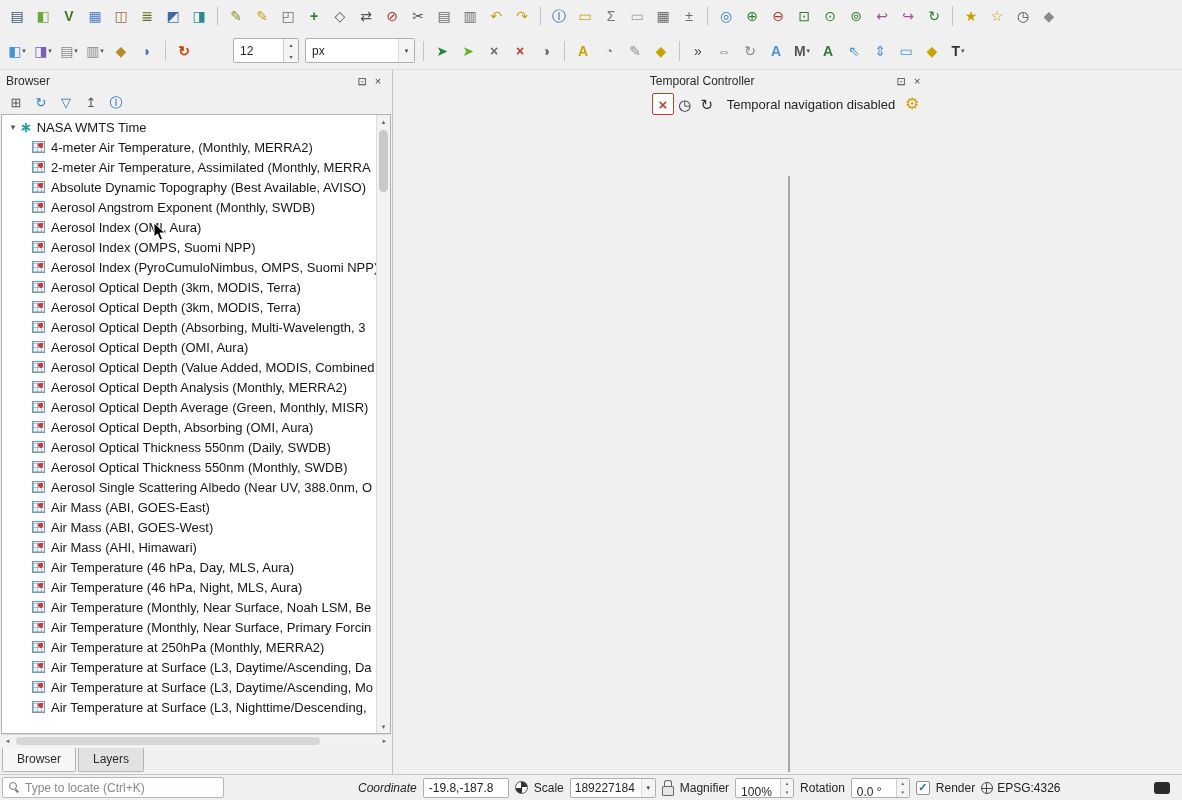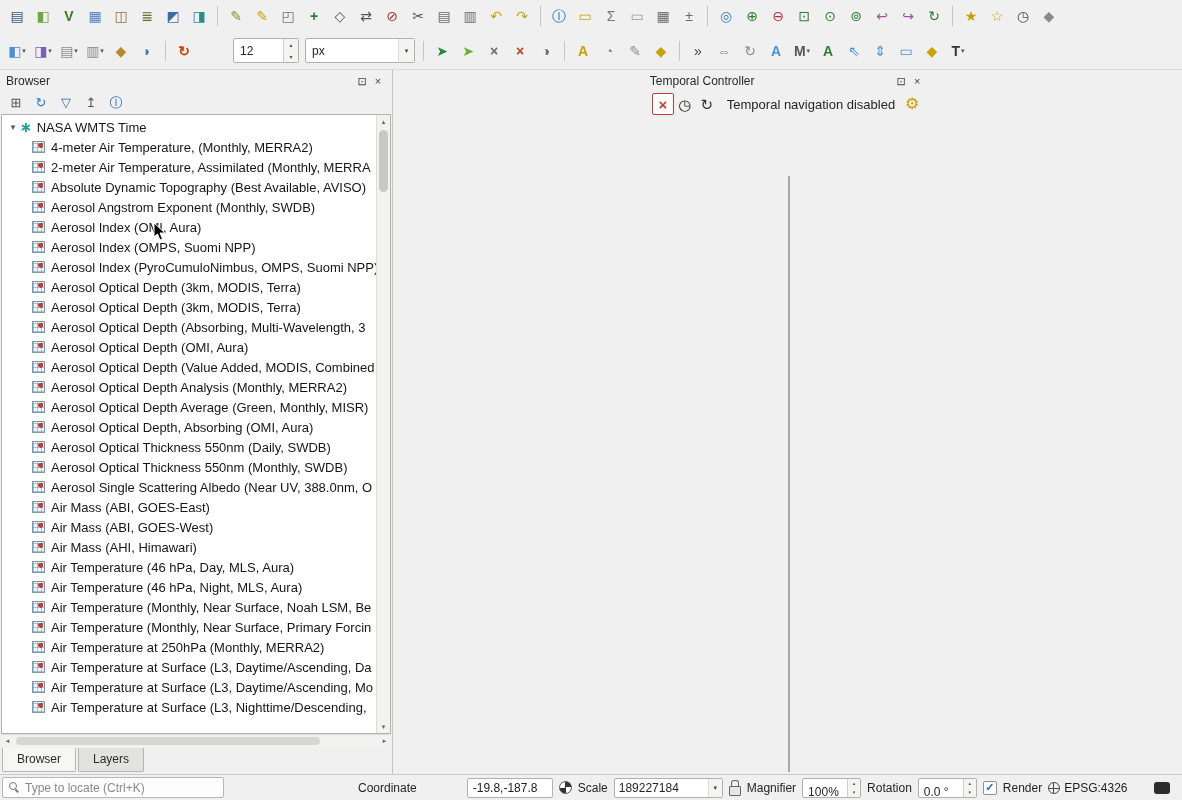--- a/index.html
+++ b/index.html
@@ -82,25 +82,25 @@
 
   
   .statusbar { flex:0 0 26px; display:flex; align-items:center; gap:6px; padding:0 6px 0 2px; border-top:1px solid #c9c9c8; background:#eff0ef; font-size:12px; }
   .locate { display:flex; align-items:center; gap:5px; width:222px; height:21px; background:#fdfdfd; border:1px solid #b7b7b6; border-radius:2px; padding:0 6px; }
   .mag { width:11px; height:11px; position:relative; flex:0 0 auto; }
   .mag::before { content:""; position:absolute; width:6px; height:6px; border:1.5px solid #777; border-radius:50%; left:0; top:0; }
   .mag::after { content:""; position:absolute; width:4px; height:1.5px; background:#777; transform:rotate(45deg); left:6px; top:8px; }
   .locate input { border:none; outline:none; background:transparent; flex:1; font:12px "Liberation Sans", sans-serif; color:#444; padding:0; }
   .locate input::placeholder { color:#8a8a8a; }
   .sb-label { color:#232629; }
-  .sb-label.coord { margin-left:128px; }
-  input.coord-input { width:86px; height:20px; border:1px solid #b0b0af; border-radius:2px; padding:0 5px; font:12px "Liberation Sans", sans-serif; color:#222; background:#fff;margin-left:44px; }
+  .sb-label.coord { margin-left:128px;font-style:italic; }
+  input.coord-input { width:86px; height:20px; border:1px solid #b0b0af; border-radius:2px; padding:0 5px; font:12px "Liberation Sans", sans-serif; color:#222; background:#fff; }
   .checker { width:13px; height:13px; border-radius:50%; border:1px solid #555;
     background:conic-gradient(#333 0 90deg, #fff 90deg 180deg, #333 180deg 270deg, #fff 270deg); }
-  .sb-combo { display:inline-flex; width:109px; height:20px; background:#fff; border:1px solid #b0b0af; border-radius:2px; align-items:center; }
+  .sb-combo { display:inline-flex; width:86px; height:20px; background:#fff; border:1px solid #b0b0af; border-radius:2px; align-items:center; }
   .sb-combo .val { flex:1; padding:0 4px; font-size:12px; overflow:hidden; }
   .sb-combo .arr { width:14px; align-self:stretch; display:flex; align-items:center; justify-content:center; font-size:7px; color:#444; border-left:1px solid #dedede; background:#f4f4f3; }
   .lock { position:relative; width:12px; height:15px; display:inline-block; }
   .lock::before { content:""; position:absolute; left:2px; top:0; width:6px; height:6px; border:1.4px solid #666; border-bottom:none; border-radius:3px 3px 0 0; }
   .lock::after { content:""; position:absolute; left:0; top:6px; width:10px; height:8px; border:1px solid #666; background:#e6e6e5; border-radius:1px; }
   .sb-spin { display:inline-flex; height:20px; background:#fff; border:1px solid #b0b0af; border-radius:2px; }
   .sb-spin .val { display:flex; align-items:center; padding:13px 5px; font-size:12px; min-width:44px; }
   .sb-spin .btns { width:13px; border-left:1px solid #cfcfce; display:flex; flex-direction:column; }
   .sb-spin .btns span { flex:1; font-size:5px; color:#555; display:flex; align-items:center; justify-content:center; background:#f4f4f3; }
   .cb { width:14px; height:14px; border:1px solid #8f8f8e; border-radius:2px; background:#fff; display:inline-flex; align-items:center; justify-content:center; color:#2a6bb5; font-size:11px; font-weight:bold; }

